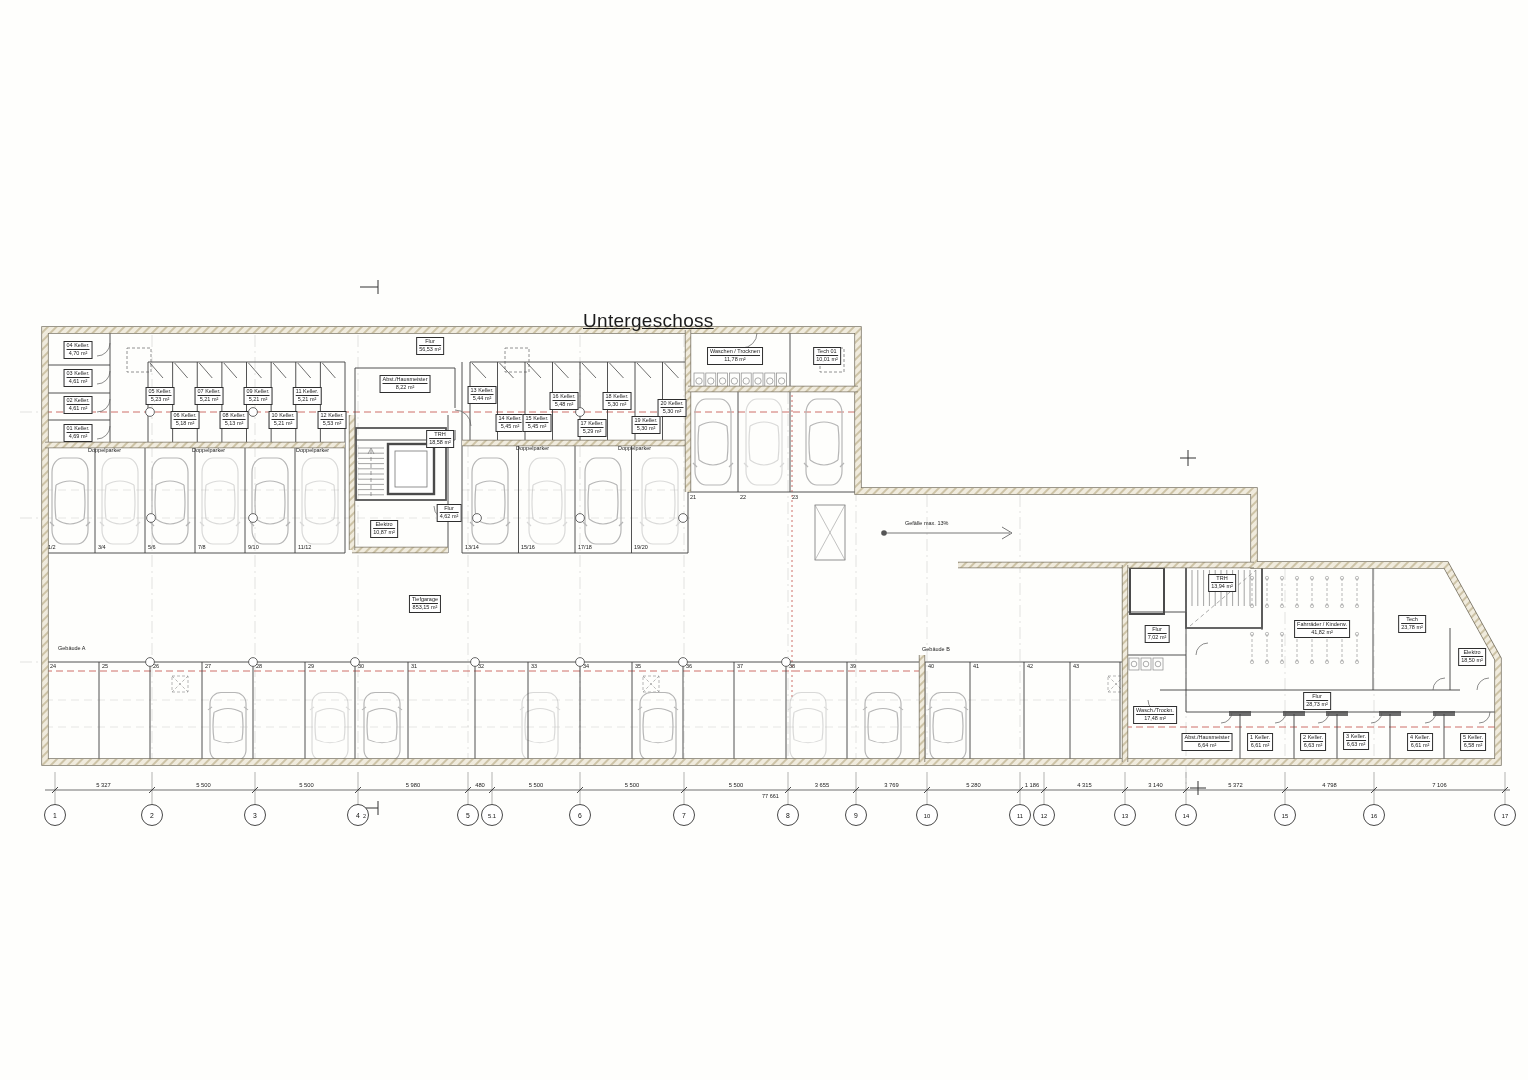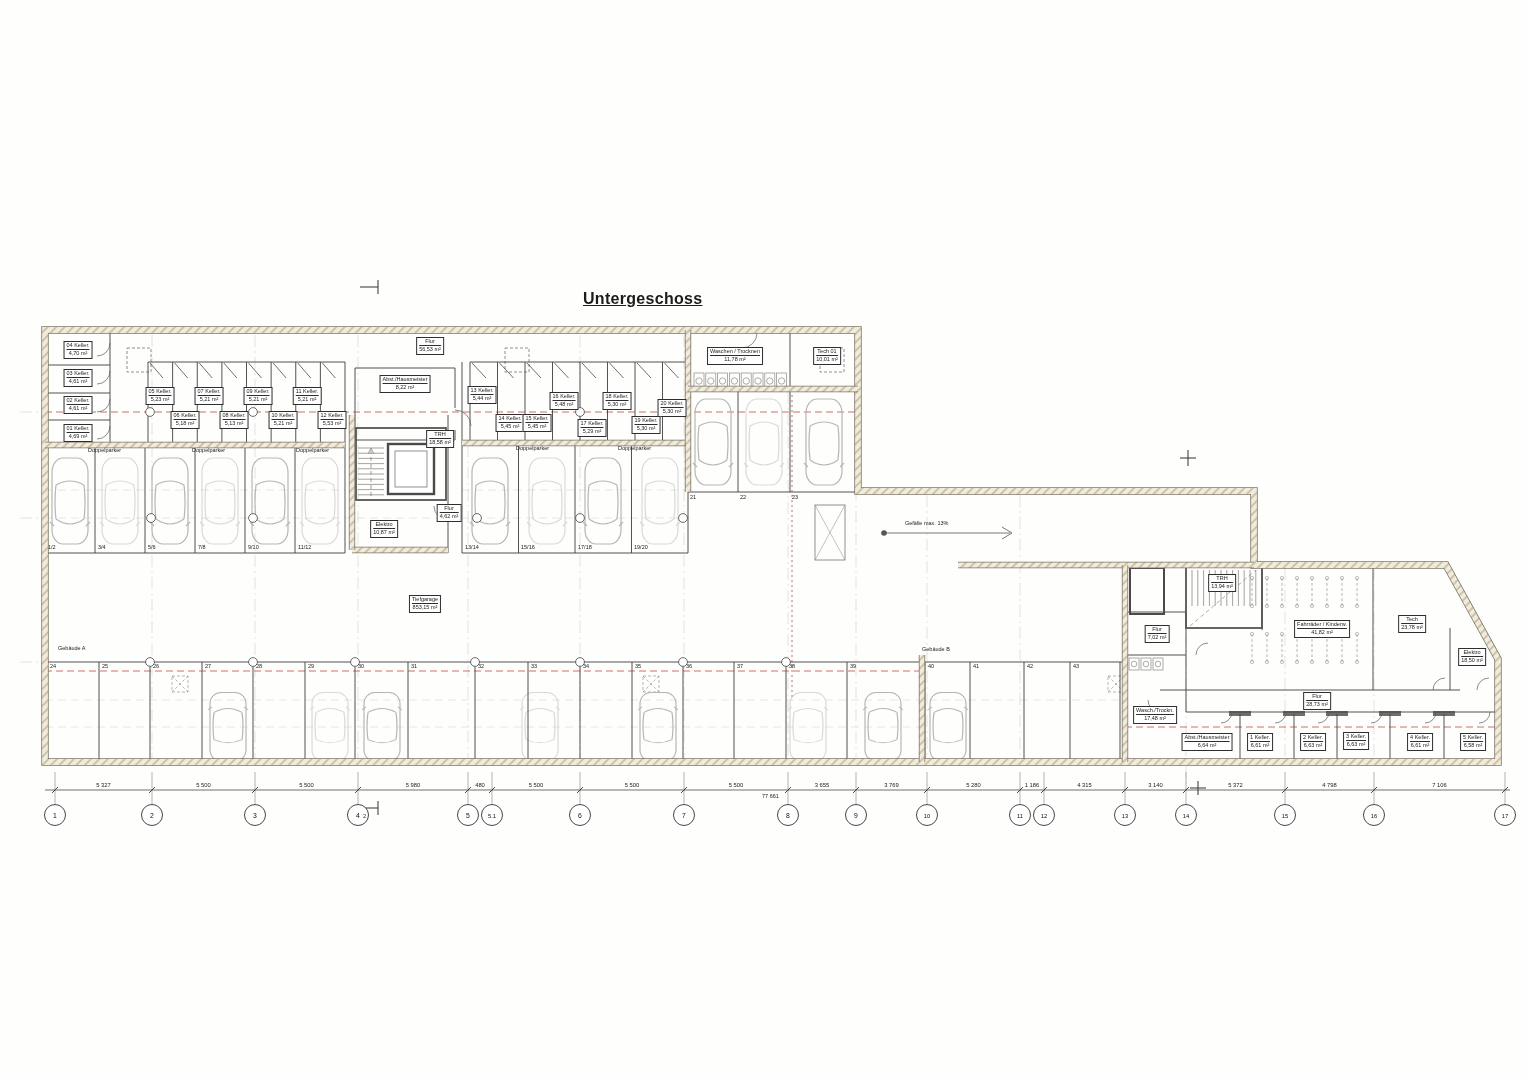--- a/index.html
+++ b/index.html
@@ -1,19 +1,19 @@
 <!DOCTYPE html>
 <html><head>
 <meta charset="utf-8">
 <style>
   html,body{margin:0;background:#ffffff}
   .canvas{position:relative;width:1528px;height:1080px;background:#fefefc;overflow:hidden;
           font-family:"Liberation Sans","DejaVu Sans",sans-serif;color:#1c1c1c}
   .canvas svg{position:absolute;left:0;top:0;z-index:1}
-  .title{position:absolute;left:583px;top:290px;font-size:16px;font-weight:bold;
+  .title{position:absolute;left:583px;top:310px;font-size:19px;font-weight:normal;
          text-decoration:underline;letter-spacing:.3px;z-index:4}
   .rlabel{position:absolute;transform:translateX(-50%);background:rgba(255,255,255,.97);
           border:.7px solid #2e2e2e;font-size:5.5px;line-height:1.35;text-align:center;
           padding:0 2px;white-space:nowrap;z-index:3}
   .rlabel .ar{border-top:.6px solid #2e2e2e}
   .plabel{position:absolute;font-size:5.5px;white-space:nowrap;z-index:3;color:#222}
 </style>
 </head>
 <body>
 

